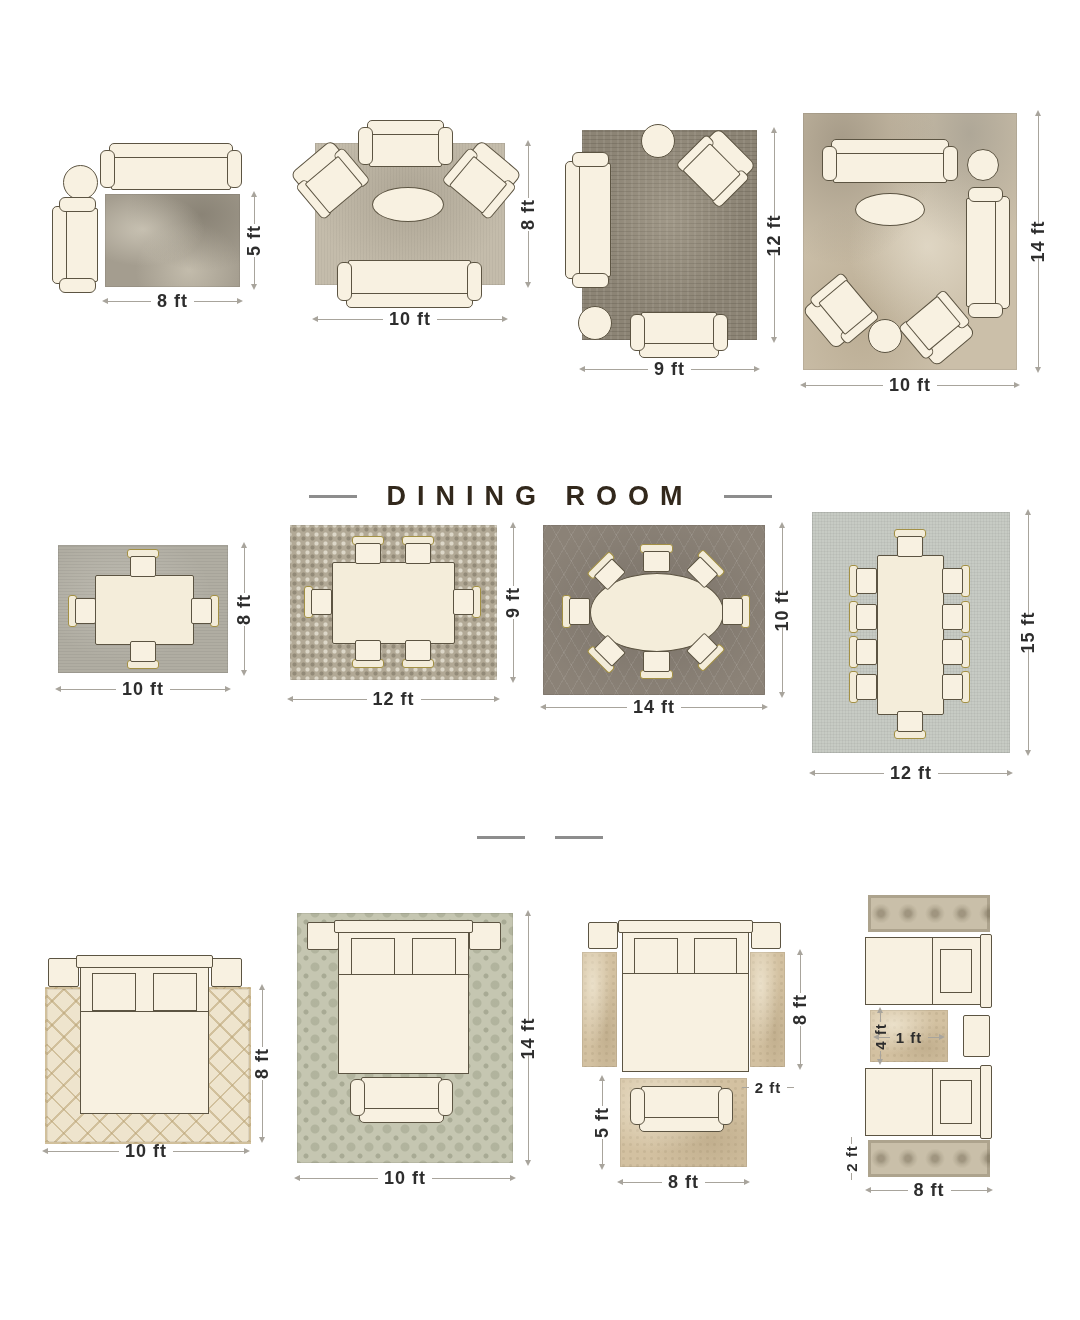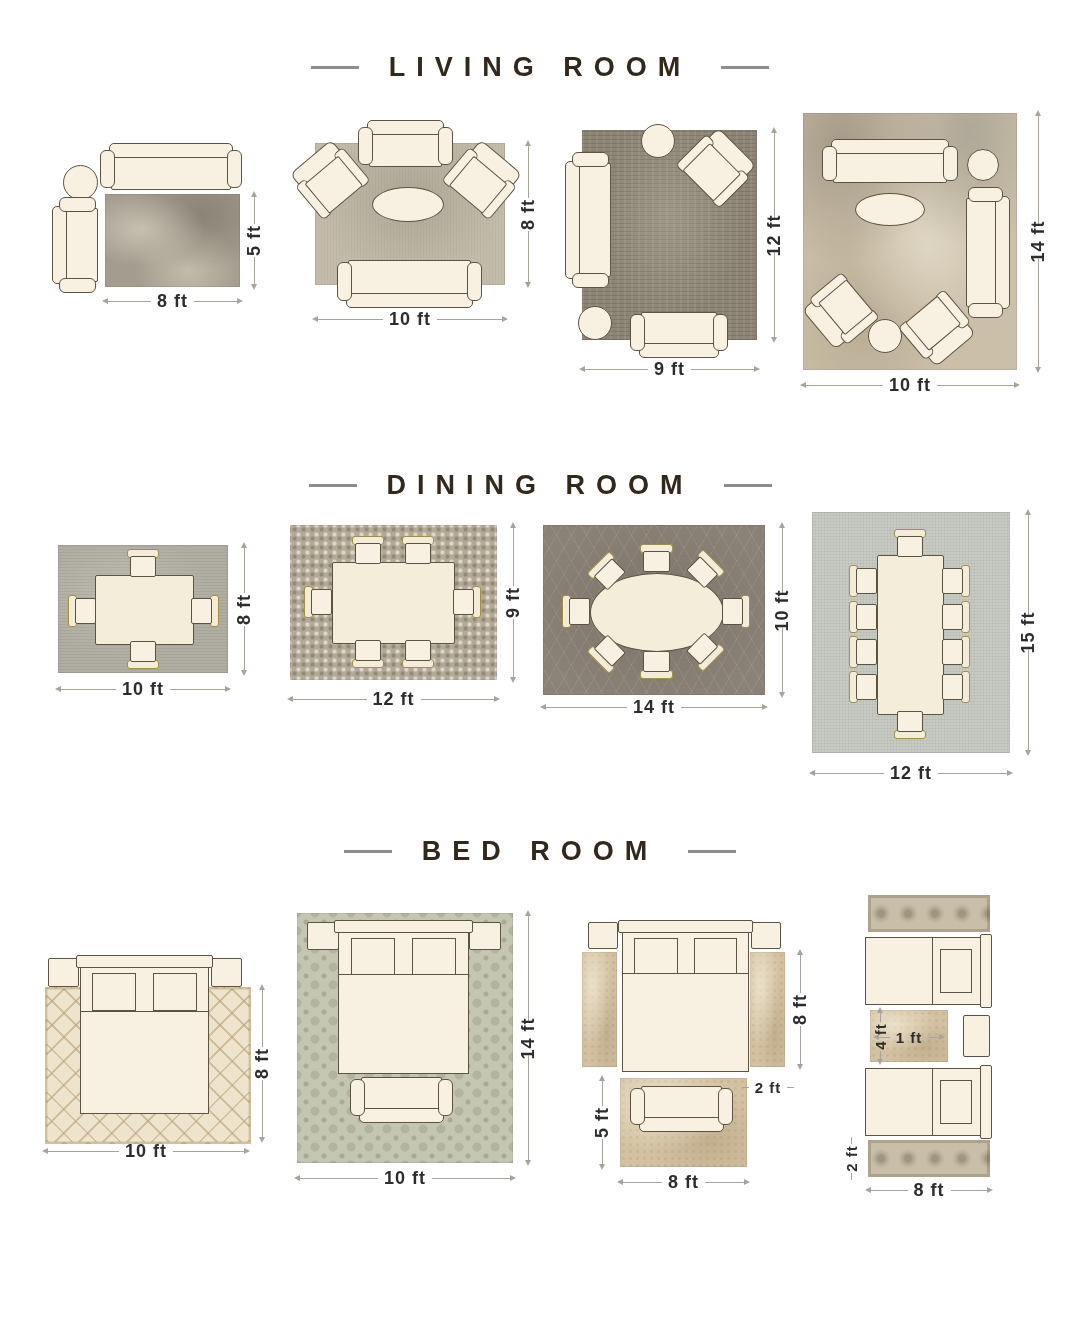--- a/index.html
+++ b/index.html
@@ -151,25 +151,20 @@
       border:1.6px solid var(--furniture_outline,#5c5442);border-radius:2px;}
   .bed-h .pw{right:17px;top:17%;bottom:17%;width:24%;background:var(--furniture_fill,#f8f1e1);
       border:1.6px solid var(--furniture_outline,#5c5442);}
   .bed-h .fold{top:-1px;bottom:-1px;right:56px;width:0;border-left:1.6px solid var(--furniture_outline,#5c5442);}
 </style>
 </head>
 <body>
 
 <div class="canvas">
 
-  <div class="section-header" style="top:52px;">
-    <span class="hdash"></span>
-    <span class="htitle">LIVING ROOM</span>
-    <span class="hdash"></span>
-  </div>
 
   <div class="group">
     <div class="rug rug-lr1" style="left:105px;top:194px;width:135px;height:93px;"></div>
     <div class="furn sofa face-down" style="left:100px;top:143px;width:142px;height:47px;">
       <b class="seats">
           <u></u>
           <u></u>
           <u></u>
         </b>
         <i class="back"></i>
@@ -324,21 +319,21 @@
         <span class="dlabel">10 ft</span>
         <span class="seg sR"></span>
     </div>
     <div class="dim-v" style="left:1030px;top:113px;height:257px;">
       <span class="seg sT"></span>
         <span class="dlabel">14 ft</span>
         <span class="seg sB"></span>
     </div>
   </div>
 
-  <div class="section-header" style="top:470px;">
+  <div class="section-header" style="top:481px;">
     <span class="hdash"></span>
     <span class="htitle">DINING ROOM</span>
     <span class="hdash"></span>
   </div>
 
   <div class="group">
     <div class="rug rug-dr1" style="left:58px;top:545px;width:170px;height:128px;"></div>
     <div class="furn table" style="left:95px;top:575px;width:97px;height:68px;"></div>
     <div class="furn dchair d-up" style="left:129px;top:551px;width:28px;height:26px;">
         <i class="backbar"></i>
@@ -504,21 +499,20 @@
     </div>
     <div class="dim-v" style="left:1020px;top:512px;height:241px;">
       <span class="seg sT"></span>
         <span class="dlabel">15 ft</span>
         <span class="seg sB"></span>
     </div>
   </div>
 
   <div class="section-header" style="top:836px;">
     <span class="hdash"></span>
-    <span class="htitle">BED ROOM</span>
     <span class="hdash"></span>
   </div>
 
   <div class="group">
     <div class="rug rug-br1" style="left:45px;top:987px;width:202px;height:153px;"></div>
     <div class="furn nstand" style="left:48px;top:958px;width:29px;height:27px;"></div>
     <div class="furn nstand" style="left:211px;top:958px;width:29px;height:27px;"></div>
     <div class="furn bed-v" style="left:80px;top:957px;width:127px;height:155px;">
       <i class="hb"></i>
         <i class="pw p1"></i>

